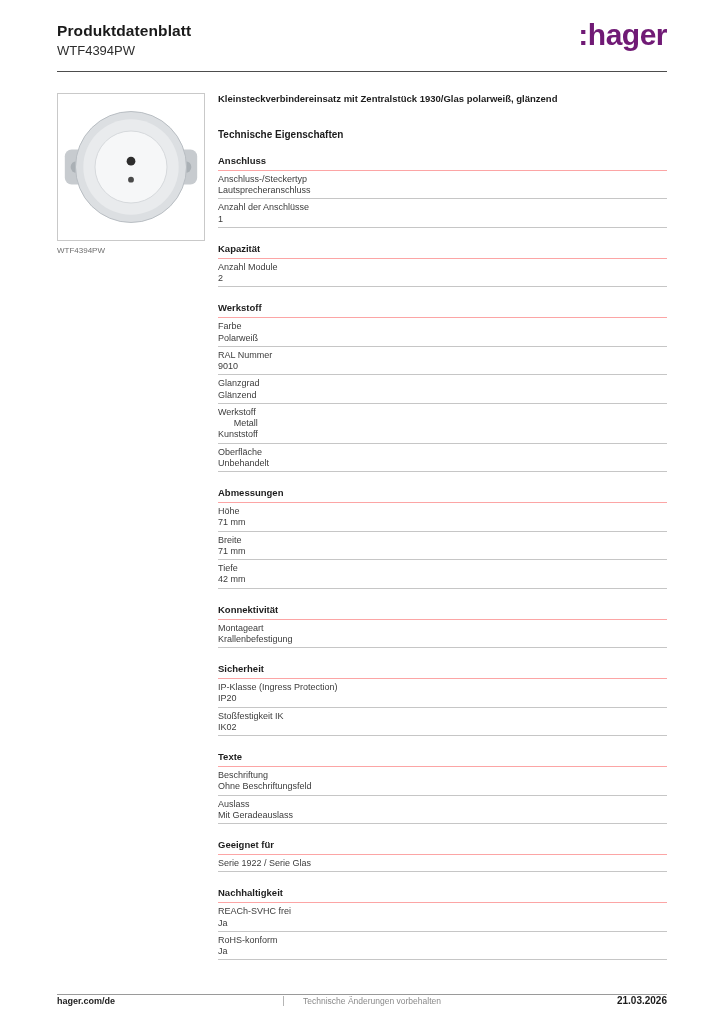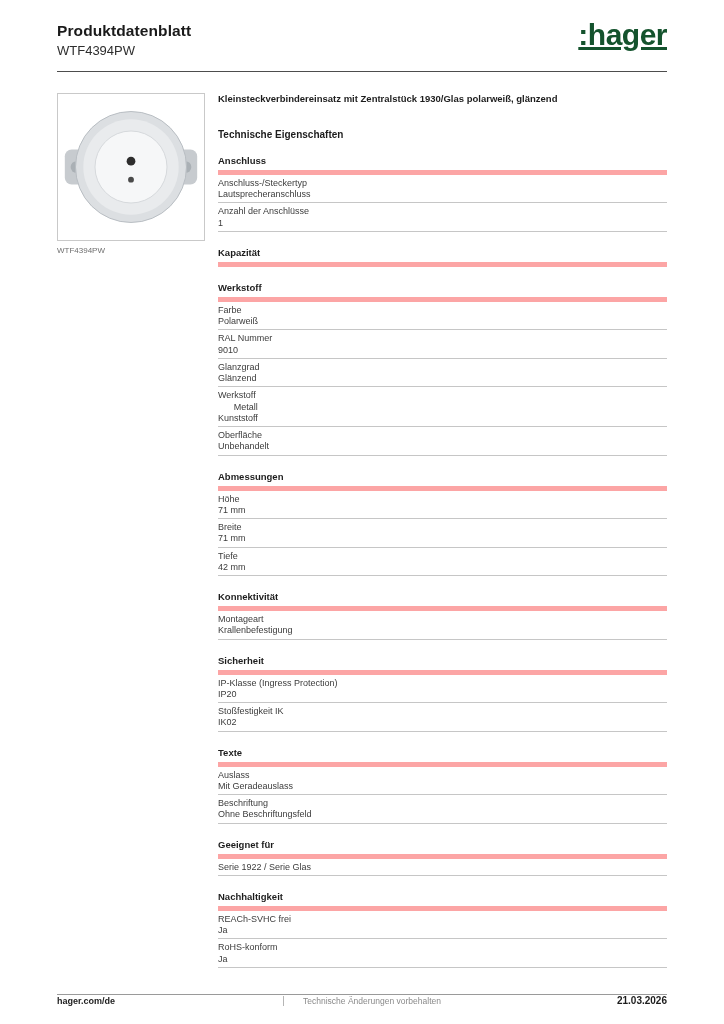--- a/index.html
+++ b/index.html
@@ -49,21 +49,21 @@
   .image-caption { font-size: 8px; color: #6e6e6e; margin-top: 5px; }
 
   .right-col { flex: 1; margin-left: 13px; min-width: 0; }
   .description { font-size: 9.5px; font-weight: bold; color: #1d1d1d; line-height: 1.35; }
   .specs-title { font-size: 10px; font-weight: bold; color: #1d1d1d; margin-top: 23px; }
 
   .spec-section { margin-top: 15px; }
   .section-heading {
     font-size: 9.5px; font-weight: bold; color: #1d1d1d;
     padding-bottom: 4px;
-    border-bottom: 5px solid #fca5a5;
+    border-bottom: 1px solid #fca5a5;
   }
   .spec-row {
     display: flex;
     justify-content: space-between;
     align-items: flex-start;
     padding: 3px 0 2px 0;
     border-bottom: 1px solid #c6c6c6;
     font-size: 9px;
     color: #3c3c3c;
     line-height: 1.25;
@@ -95,21 +95,21 @@
   .footer-right { font-size: 10px; font-weight: bold; color: #1d1d1d; flex: 1; text-align: right; }
 </style>
 </head>
 <body>
 
 <div class="page">
 
   <div class="header">
     <div class="doc-title">Produktdatenblatt</div>
     <div class="doc-code">WTF4394PW</div>
-    <div class="logo" style="color: #14532d; text-decoration: underline;">:hager</div>
+    <div class="logo" style="color: #701a75;">:hager</div>
   </div>
 
   <div class="main">
 
     <div class="left-col">
       <div class="image-box">
         <svg width="146" height="146" viewBox="0 0 150 150" aria-hidden="true">
 
           <rect x="7" y="57" width="34" height="36" rx="7" fill="#c7cbcf"></rect>
           <rect x="109" y="57" width="34" height="36" rx="7" fill="#c7cbcf"></rect>
@@ -142,20 +142,26 @@
 
   <div class="spec-row">
     <span class="label">Anzahl der Anschlüsse</span>
     <span class="value">1</span>
   </div>
 </div>
   </section>
 
   <section class="spec-section">
     <h3 class="section-heading">Kapazität</h3>
+    <div class="rows">
+  <div class="spec-row">
+    <span class="label">Anzahl Module</span>
+    <span class="value">2</span>
+  </div>
+</div>
   </section>
 
   <section class="spec-section">
     <h3 class="section-heading">Werkstoff</h3>
     <div class="rows">
   <div class="spec-row">
     <span class="label">Farbe</span>
     <span class="value">Polarweiß</span>
   </div>
 
@@ -224,27 +230,27 @@
     <span class="label">Stoßfestigkeit IK</span>
     <span class="value">IK02</span>
   </div>
 </div>
   </section>
 
   <section class="spec-section">
     <h3 class="section-heading">Texte</h3>
     <div class="rows">
   <div class="spec-row">
+    <span class="label">Beschriftung</span>
+    <span class="value">Ohne Beschriftungsfeld</span>
+  </div>
+
+  <div class="spec-row">
     <span class="label">Auslass</span>
     <span class="value">Mit Geradeauslass</span>
-  </div>
-
-  <div class="spec-row">
-    <span class="label">Beschriftung</span>
-    <span class="value">Ohne Beschriftungsfeld</span>
   </div>
 </div>
   </section>
 
   <section class="spec-section">
     <h3 class="section-heading">Geeignet für</h3>
     <div class="rows">
   <div class="spec-row">
     <span class="label">Serie 1922 / Serie Glas</span>
     <span class="value"></span>

